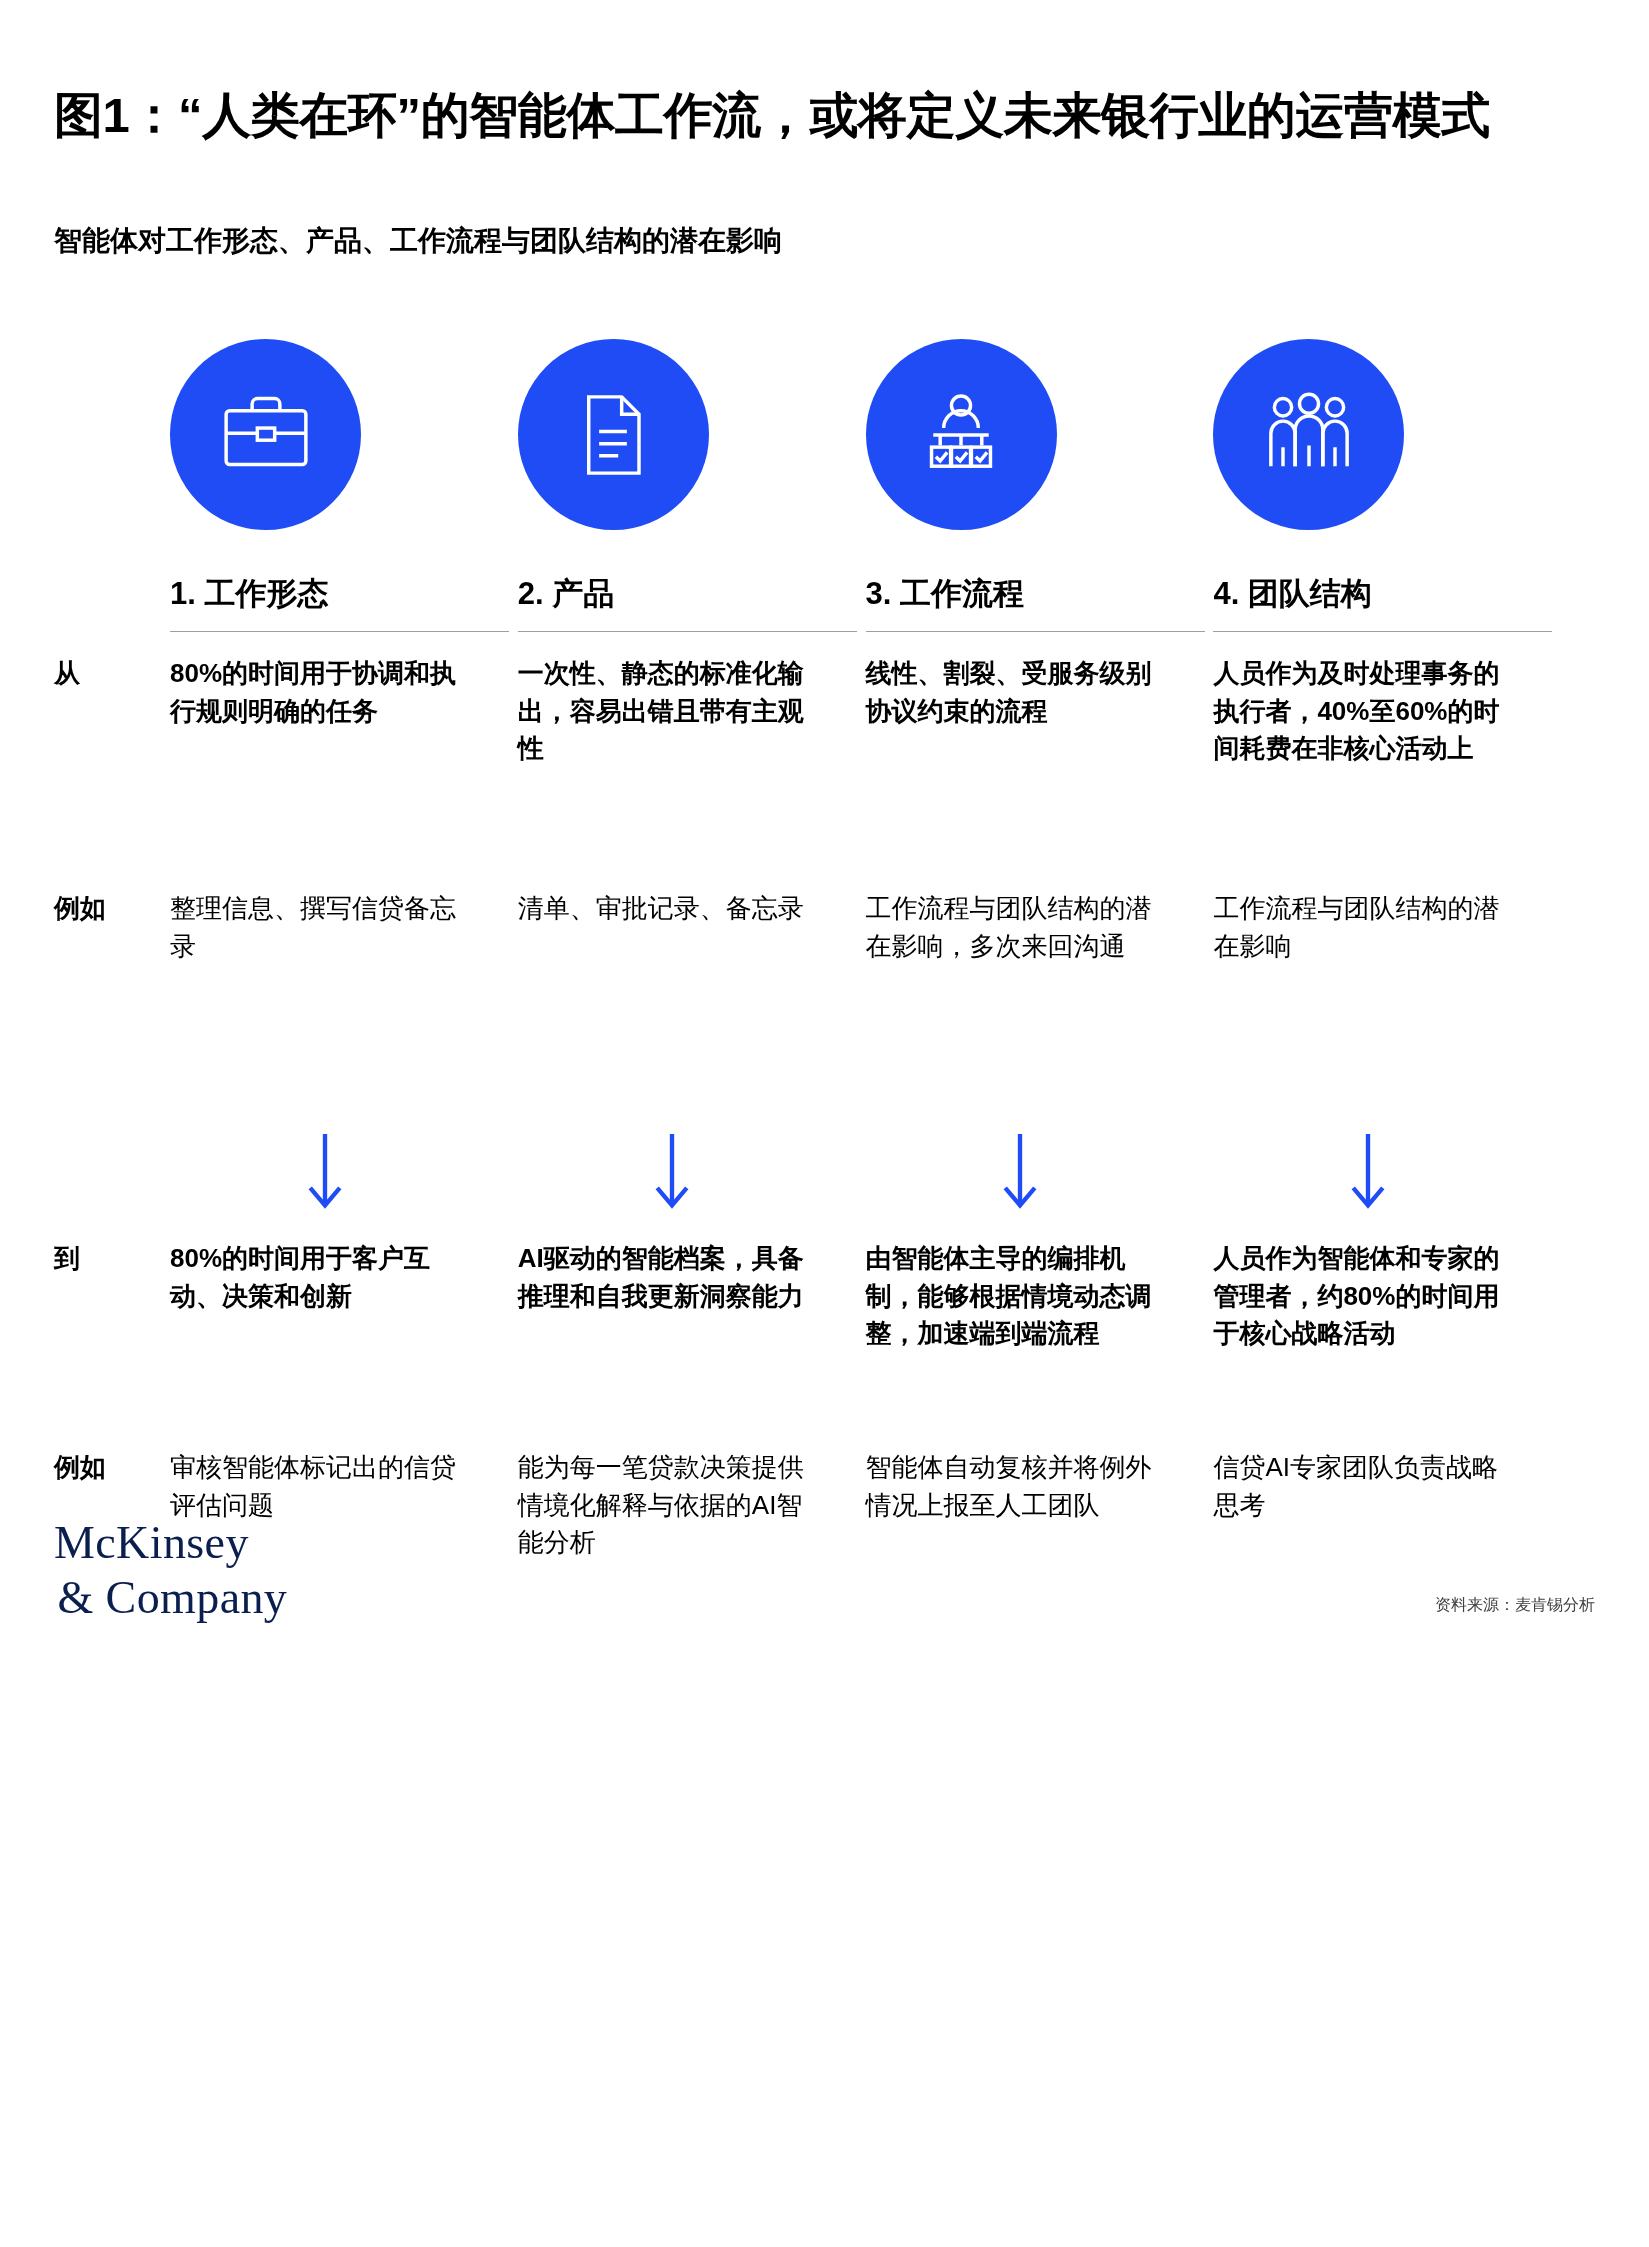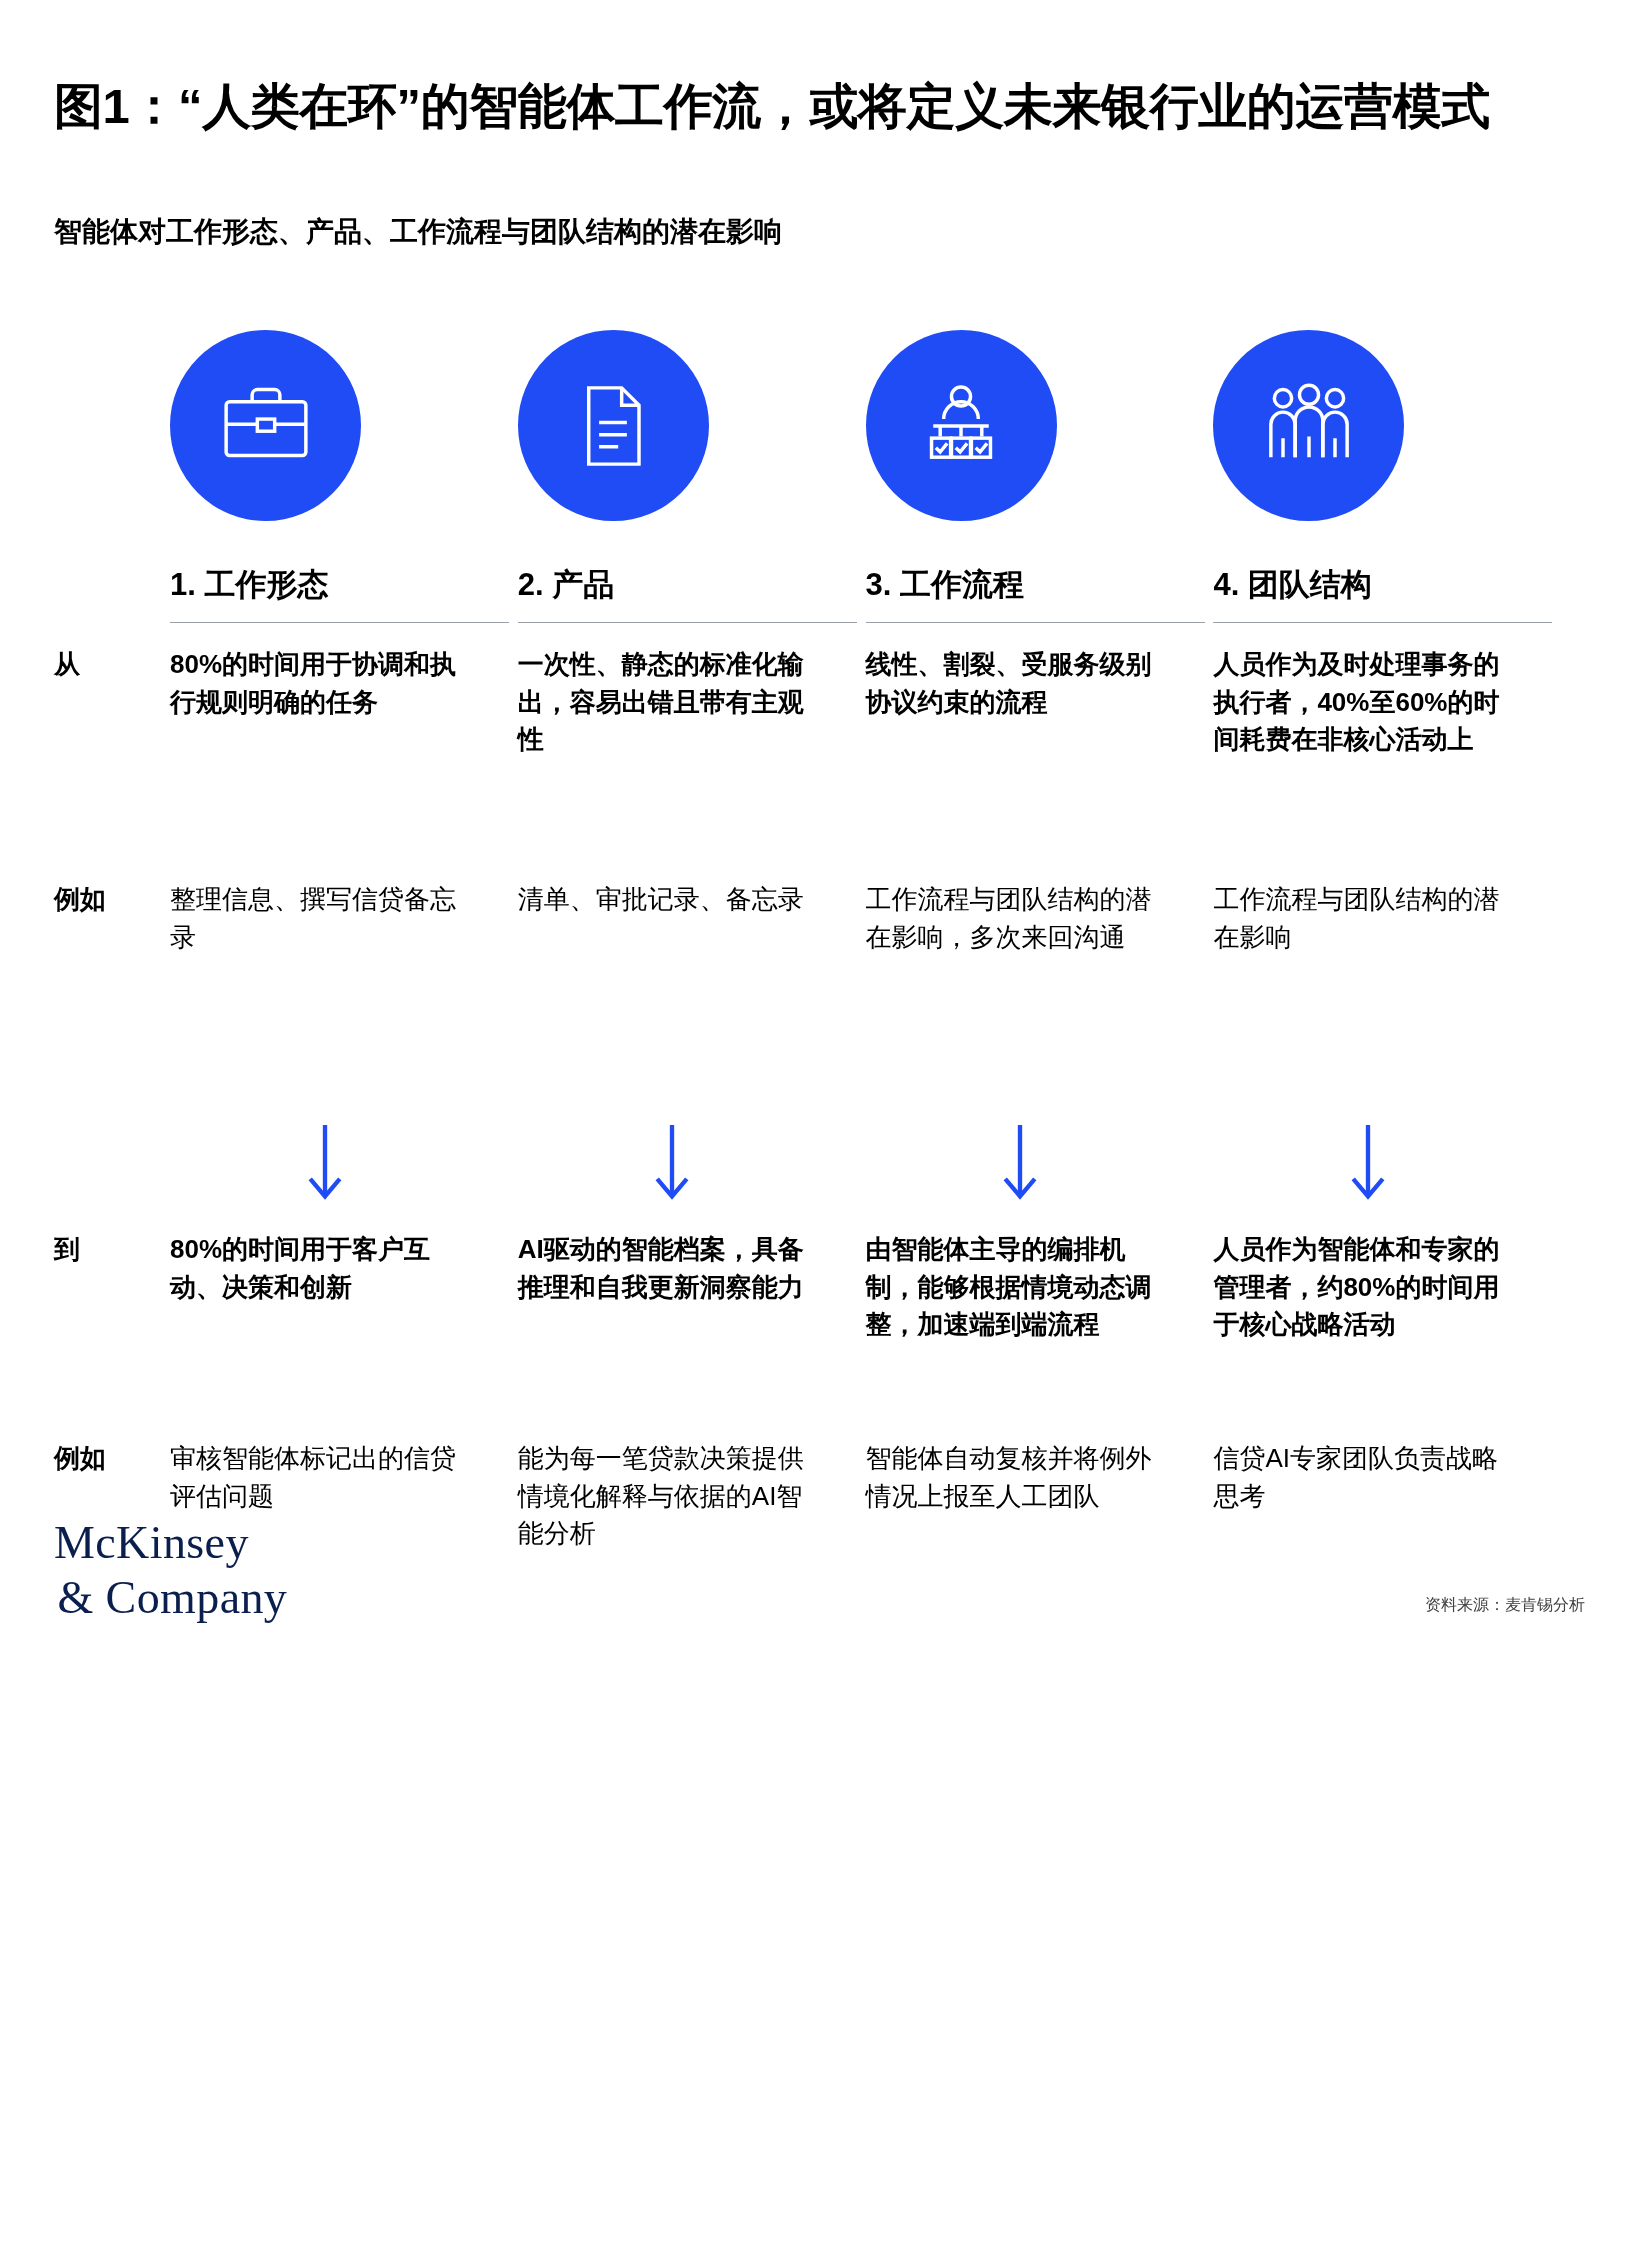--- a/index.html
+++ b/index.html
@@ -13,21 +13,21 @@
     font-family: "Liberation Sans", "DejaVu Sans", sans-serif;
     color: #000000;
     position: relative;
     overflow: hidden;
   }
   .page {
     position: relative;
     width: 1649px;
     height: 1702px;
     box-sizing: border-box;
-    padding: 0 54px;
+    padding: 9px 54px;
   }
 
   
   .title {
     font-size: 49px;
     line-height: 1.28;
     font-weight: 700;
     letter-spacing: -0.4px;
     margin: 0;
     padding-top: 75px;
@@ -108,21 +108,21 @@
     display: flex;
     justify-content: center;
     padding-right: 30px;
     box-sizing: border-box;
   }
 
   
   .footer {
     position: absolute;
     left: 54px;
-    right: 64px;
+    right: 54px;
     bottom: 77px;
     display: flex;
     align-items: flex-end;
     justify-content: space-between;
   }
   .logo {
     font-family: "Liberation Serif", "DejaVu Serif", serif;
     font-size: 46px;
     line-height: 1.18;
     color: #0b1f4e;

